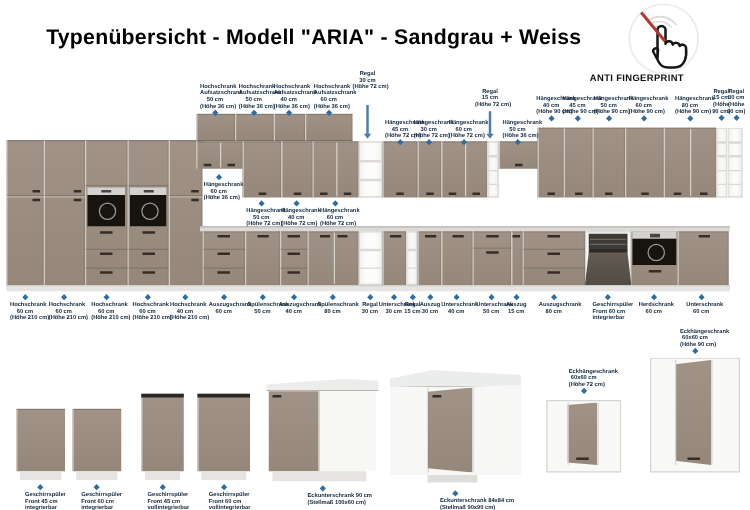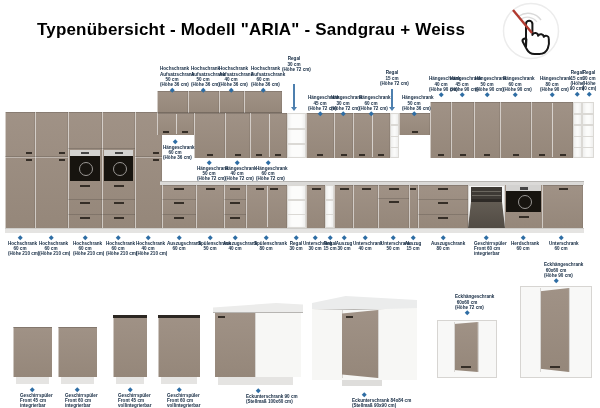--- a/index.html
+++ b/index.html
@@ -28,20 +28,21 @@
   <div id="badge">
     <svg width="112" height="58" viewBox="0 0 112 58">
       <circle cx="56" cy="29" r="27.5" fill="#ffffff" stroke="#ececec" stroke-width="1.5"></circle>
       <path d="M44 14 a16 16 0 0 1 22 4" fill="none" stroke="#d9d9d9" stroke-width="1.4"></path>
       <path d="M46 17 a12 12 0 0 1 16 3" fill="none" stroke="#dddddd" stroke-width="1.2"></path>
       <path d="M49 20 a8 8 0 0 1 10 2" fill="none" stroke="#e2e2e2" stroke-width="1.2"></path>
       <path d="M51 45 V22 a3.2 3.2 0 0 1 6.4 0 v11 a3 3 0 0 1 5.8 .8 a3 3 0 0 1 5.6 1 a2.8 2.8 0 0 1 5 1.6 c.5 3.8.2 7-1 10 -1.4 3.4-4.2 5.6-8.4 5.6 h-5 c-3.3 0-5.8-1.4-7.3-4.2 l-4.2-7.8 c-1.3-2.4 1.5-4.4 3.5-2.7 z" fill="#ffffff" stroke="#161616" stroke-width="2" stroke-linejoin="round"></path>
       <line x1="38" y1="8" x2="57" y2="31" stroke="#b13a30" stroke-width="2.4"></line>
     </svg>
   </div>
+  <div id="badge-text">ANTI FINGERPRINT</div>
 
 <div class="unit" style="left: 5px; top: 112px; width: 30px; height: 116px; background: linear-gradient(rgb(160, 146, 134), rgb(149, 135, 122)); box-shadow: rgba(255, 255, 255, 0.55) 1px 0px 0px inset, rgba(0, 0, 0, 0.07) -1px 0px 0px inset, rgba(0, 0, 0, 0.15) 0px 1px 0px inset;">
       <div class="part" style="left: 0px; top: 44px; width: 30px; height: 1px; background: rgba(0, 0, 0, 0.14);"></div>
       <div class="part" style="left: 0px; top: 45px; width: 30px; height: 1px; background: rgba(255, 255, 255, 0.35);"></div>
       <div class="part" style="left: 21px; top: 40px; width: 6px; height: 2px; background: rgb(53, 46, 39);"></div>
       <div class="part" style="left: 21px; top: 47px; width: 6px; height: 2px; background: rgb(53, 46, 39);"></div>
     </div>
     <div class="unit" style="left: 35px; top: 112px; width: 33px; height: 116px; background: linear-gradient(rgb(160, 146, 134), rgb(149, 135, 122)); box-shadow: rgba(255, 255, 255, 0.55) 1px 0px 0px inset, rgba(0, 0, 0, 0.07) -1px 0px 0px inset, rgba(0, 0, 0, 0.15) 0px 1px 0px inset;">
       <div class="part" style="left: 0px; top: 44px; width: 33px; height: 1px; background: rgba(0, 0, 0, 0.14);"></div>
       <div class="part" style="left: 0px; top: 45px; width: 33px; height: 1px; background: rgba(255, 255, 255, 0.35);"></div>

